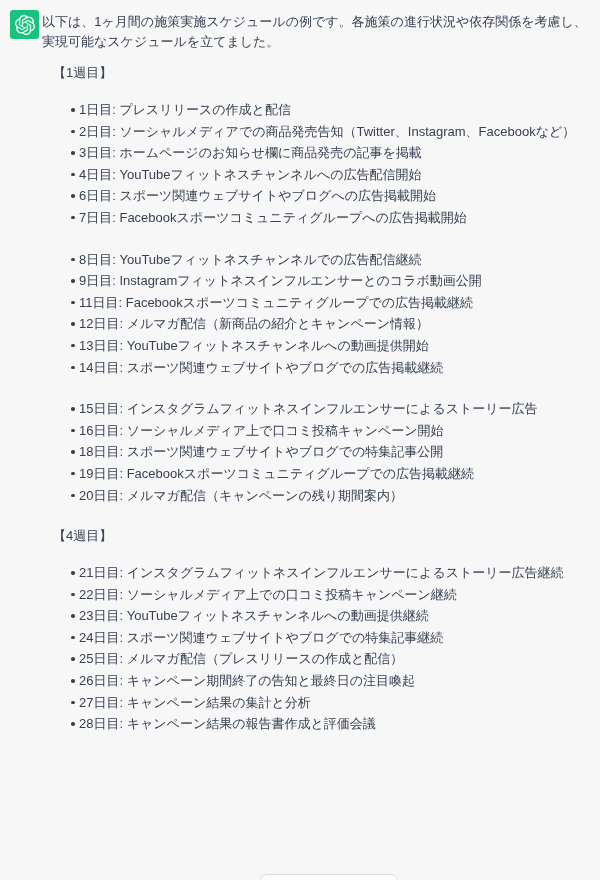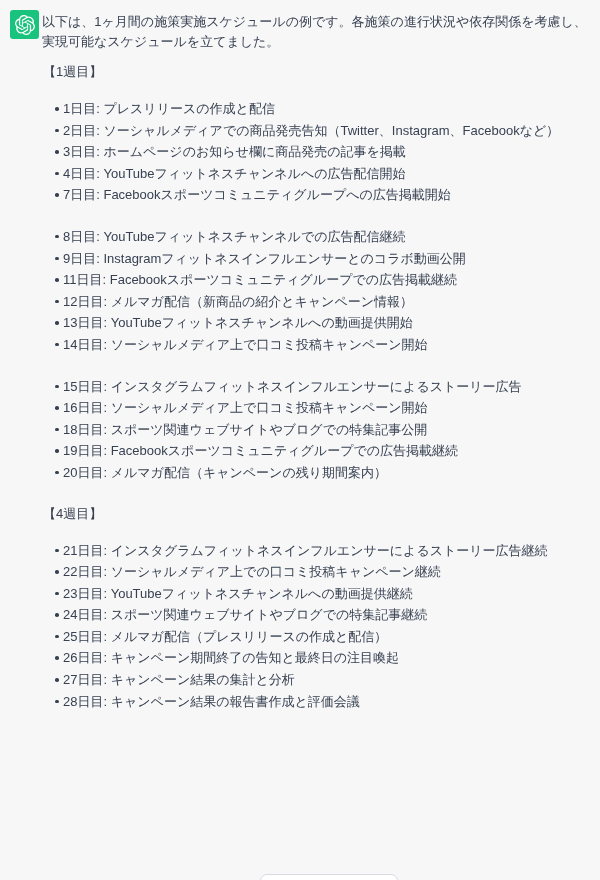--- a/index.html
+++ b/index.html
@@ -29,31 +29,32 @@
     align-items: center;
     justify-content: center;
   }
   .avatar svg { width: 20px; height: 20px; fill: #ffffff; }
   .content p {
     line-height: 20px;
     margin: 0 0 10px 0;
   }
   .week-heading {
     line-height: 20px;
-    margin: 1px !important;
+    margin: 11px !important;
   }
   .content ul {
     list-style: none;
     margin: 16px 0 20px 0;
     padding: 0 0 0 13px;
   }
   .content li {
     position: relative;
     line-height: 21.6px;
     padding-left: 8px;
+    margin-left: 16px;
   }
   .content li::before {
     content: "";
     position: absolute;
     left: 0;
     top: 9px;
     width: 3.5px;
     height: 3.5px;
     border-radius: 50%;
     background: #374151;
@@ -83,30 +84,31 @@
 
   <div class="content">
     <p>以下は、1ヶ月間の施策実施スケジュールの例です。各施策の進行状況や依存関係を考慮し、実現可能なスケジュールを立てました。</p>
 
     <p class="week-heading">【1週目】</p>
     <ul>
       <li>1日目: プレスリリースの作成と配信</li>
       <li>2日目: ソーシャルメディアでの商品発売告知（Twitter、Instagram、Facebookなど）</li>
       <li>3日目: ホームページのお知らせ欄に商品発売の記事を掲載</li>
       <li>4日目: YouTubeフィットネスチャンネルへの広告配信開始</li>
+      <li>6日目: スポーツ関連ウェブサイトやブログへの広告掲載開始</li>
       <li>7日目: Facebookスポーツコミュニティグループへの広告掲載開始</li>
     </ul>
 
     <ul>
       <li>8日目: YouTubeフィットネスチャンネルでの広告配信継続</li>
       <li>9日目: Instagramフィットネスインフルエンサーとのコラボ動画公開</li>
       <li>11日目: Facebookスポーツコミュニティグループでの広告掲載継続</li>
       <li>12日目: メルマガ配信（新商品の紹介とキャンペーン情報）</li>
       <li>13日目: YouTubeフィットネスチャンネルへの動画提供開始</li>
-      <li>14日目: ソーシャルメディア上で口コミ投稿キャンペーン開始</li>
+      <li>14日目: スポーツ関連ウェブサイトやブログでの広告掲載継続</li>
     </ul>
 
     <ul>
       <li>15日目: インスタグラムフィットネスインフルエンサーによるストーリー広告</li>
       <li>16日目: ソーシャルメディア上で口コミ投稿キャンペーン開始</li>
       <li>18日目: スポーツ関連ウェブサイトやブログでの特集記事公開</li>
       <li>19日目: Facebookスポーツコミュニティグループでの広告掲載継続</li>
       <li>20日目: メルマガ配信（キャンペーンの残り期間案内）</li>
     </ul>
 

